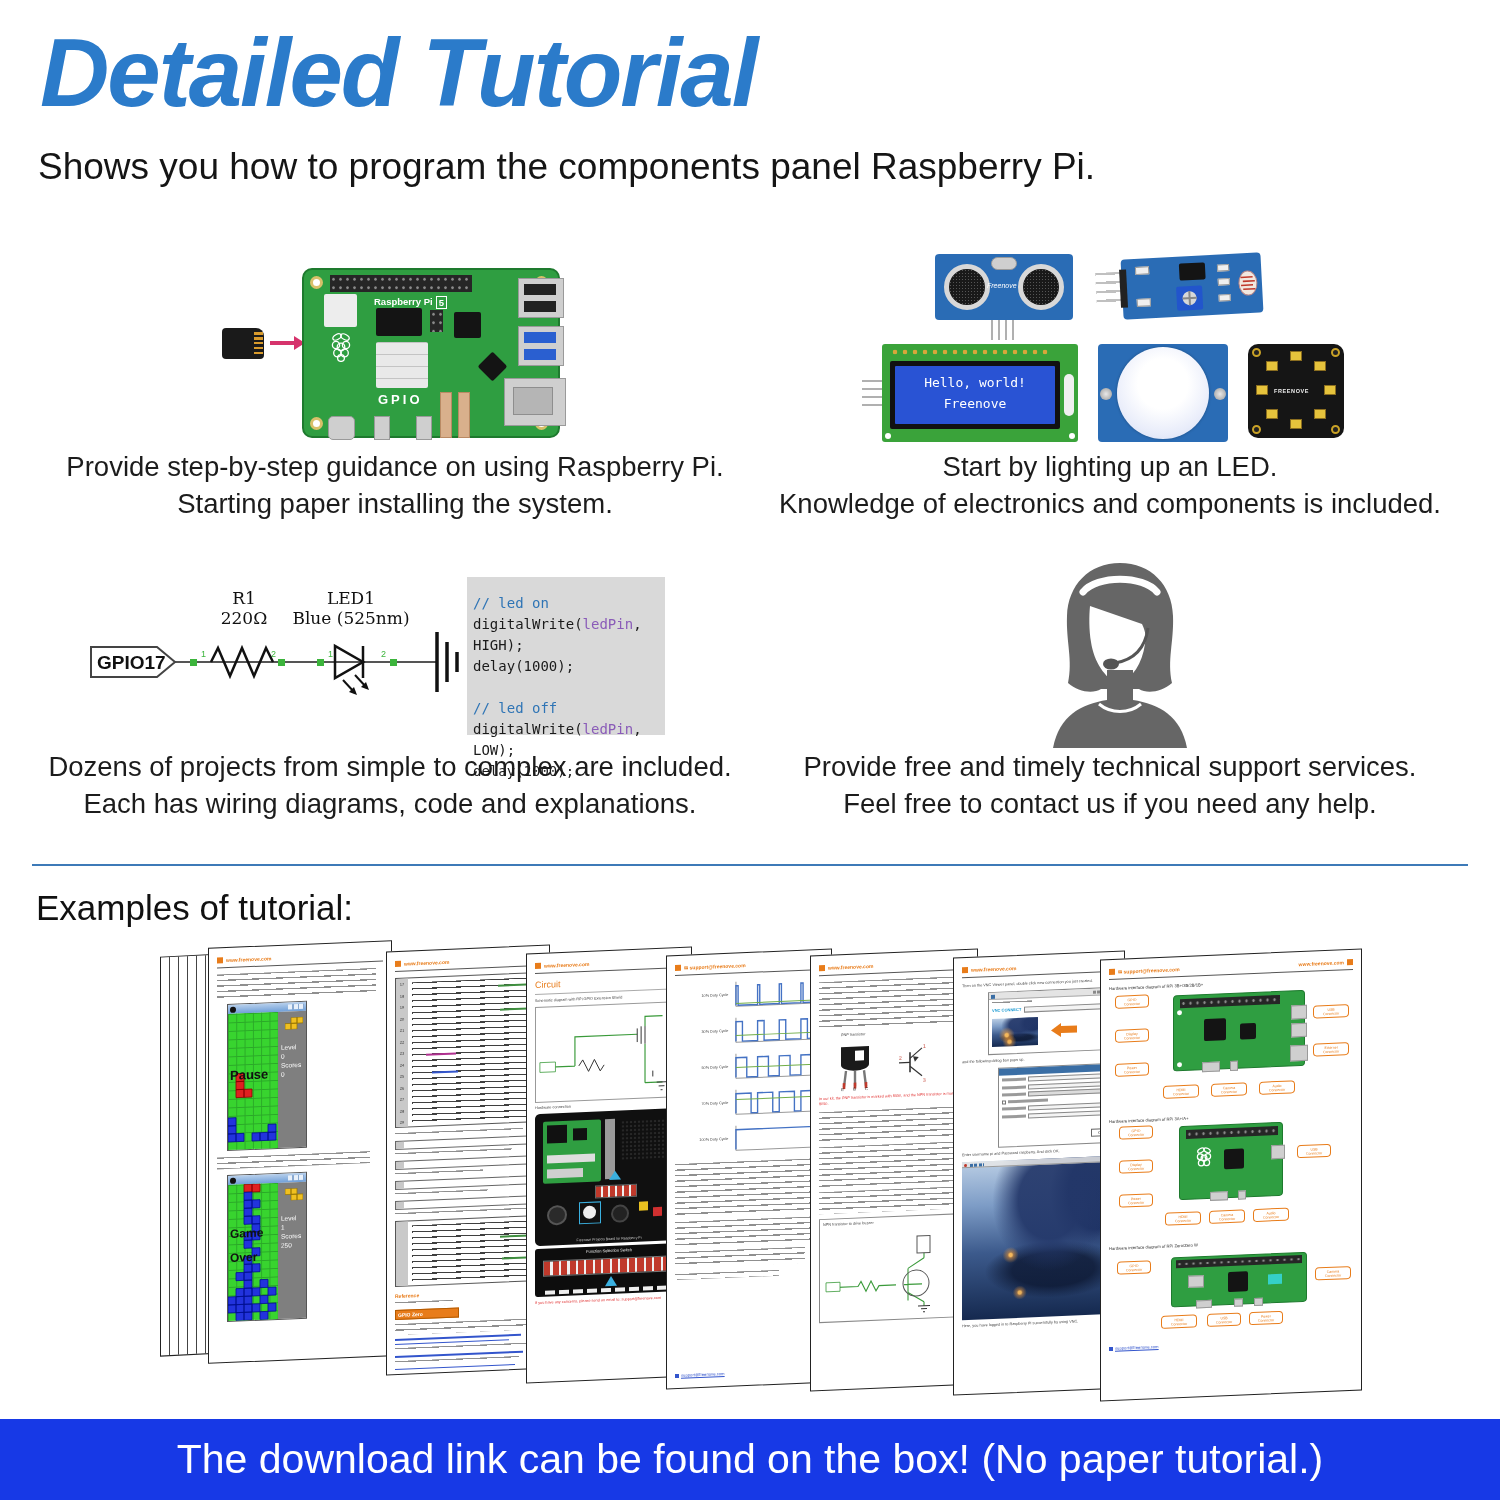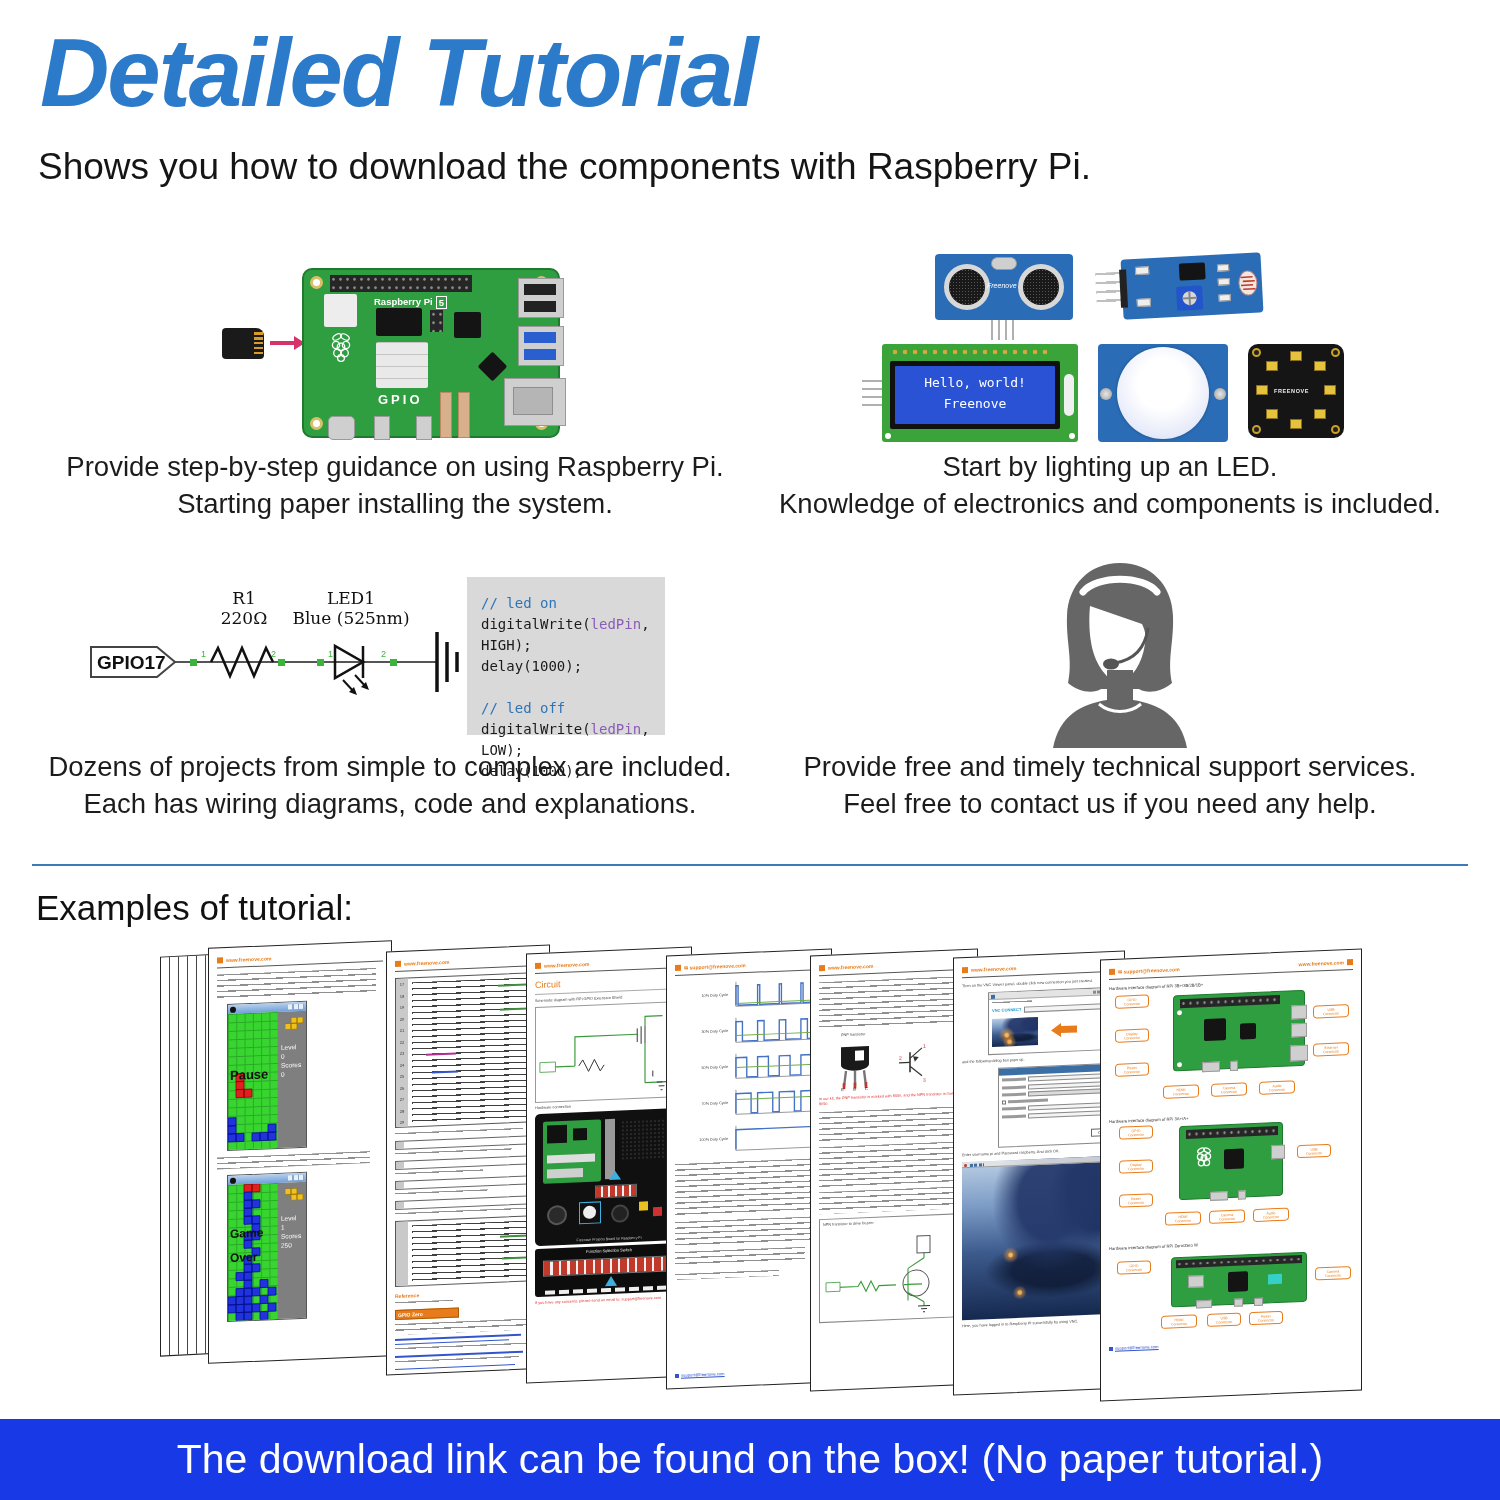--- a/index.html
+++ b/index.html
@@ -19,21 +19,21 @@
 .chip { background:#141414; border-radius:2px; }
 .silver { background:#cfcfcf; border:1px solid #9a9a9a; }
 .pi-brand { color:#fff; font-size:9.5px; font-weight:bold; }
 .box5 { border:1px solid #fff; padding:0 2px; margin-left:3px; }
 .hdmi-label { color:#fff; font-weight:bold; font-size:13px; letter-spacing:3px; }
 
 .bluepcb { background:#2a6cb5; border-radius:4px; }
 .eye { border-radius:50%; border:5px solid #d8d8d8; background-color:#191919; background-image:radial-gradient(#555 .7px,transparent 1px); background-size:3px 3px; }
 .lcd-screen { background:#2953d4; color:#fff; font-family:"DejaVu Sans Mono",monospace; }
 
-.codebox { background:#d9d9d9; font-family:"DejaVu Sans Mono",monospace; font-size:14px; line-height:21px; color:#1a1a1a; padding:16px 14px; }
+.codebox { background:#d9d9d9; font-family:"DejaVu Sans Mono",monospace; font-size:14px; line-height:21px; color:#1a1a1a; padding:16px 6px; }
 .cmt { color:#2e74b5; }
 .lp { color:#8a5cb8; }
 
 .page { position:absolute; background:#fff; border:1.5px solid #222; transform:skewY(-2.4deg); padding:9px 8px; }
 .ph { display:flex; align-items:center; gap:3px; }
 .ph .sq { width:6px; height:6px; background:#e87c1a; flex:0 0 auto; }
 .ph .lnk { font-size:5px; color:#e87c1a; font-weight:bold; white-space:nowrap; }
 .ph-line { border-top:1px solid #555; margin:4px 0 6px 0; }
 .pl { background-image:repeating-linear-gradient(180deg,#8f8f8f 0 1.3px,transparent 1.3px 5.5px); }
 .plc { background-image:repeating-linear-gradient(180deg,#3f3f3f 0 1.2px,transparent 1.2px 6px); }
@@ -63,21 +63,21 @@
 .fr { display:flex; gap:2px; margin:2.5px 3px; align-items:center; }
 .fl { width:24px; height:3px; background:#9a9a9a; }
 .fi { flex:1; height:5px; border:0.5px solid #888; background:#f4f4f4; }
 </style>
 </head>
 <body>
 
 <div class="canvas">
 
   <div class="abs title" style="left:40px; top:18px;">Detailed Tutorial</div>
-  <div class="abs subtitle" style="left:38px; top:146px;">Shows you how to download the components with Raspberry Pi.</div>
+  <div class="abs subtitle" style="left:38px; top:146px;">Shows you how to program the components panel Raspberry Pi.</div>
 
   <div class="abs" style="left:218px; top:252px; width:360px; height:195px;">
 
     <div class="abs" style="left:4px; top:76px; width:42px; height:31px; background:#1a1a1a; border-radius:4px 8px 4px 4px;">
       <div class="abs" style="right:1px; top:4px; width:9px; height:23px; background-image:repeating-linear-gradient(180deg,#d99b2c 0 2.5px,#1a1a1a 2.5px 5px);"></div>
     </div>
     <div class="abs" style="left:52px; top:89px; width:24px; height:4px; background:#d6336c;"></div>
     <div class="abs" style="left:76px; top:84px; width:0; height:0; border-top:7px solid transparent; border-bottom:7px solid transparent; border-left:11px solid #d6336c;"></div>
 
     <div class="abs pcb" style="left:84px; top:16px; width:258px; height:170px;">

